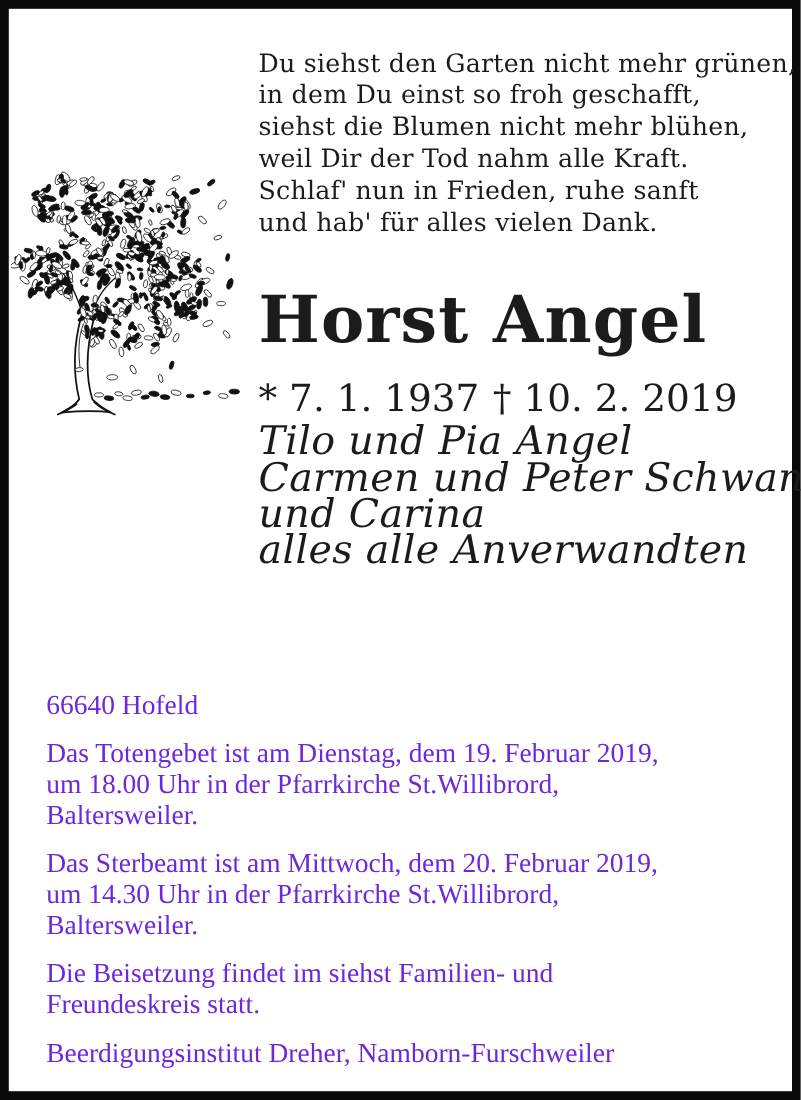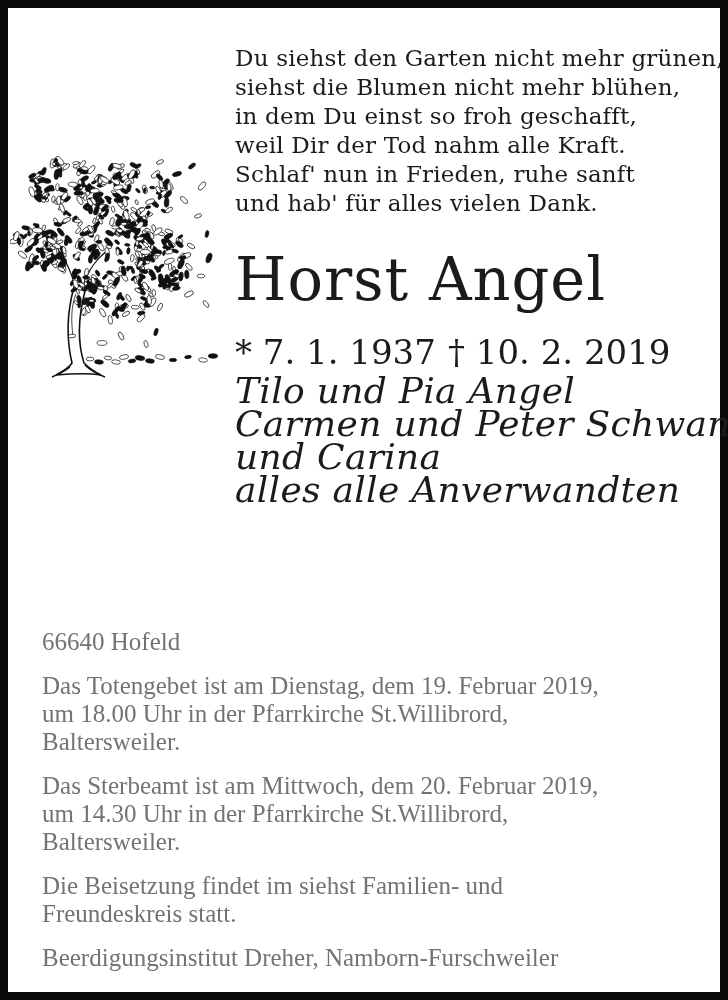--- a/index.html
+++ b/index.html
@@ -22,22 +22,22 @@
     width: 214px; height: 242px;
   }
   .main-col {
     position: absolute; left: 235px; top: 44px; width: 478px;
   }
   .poem {
     font-size: 23px; line-height: 29px;
     letter-spacing: 0.2px;
   }
   .title {
-    margin-top: 32px;
-    font-weight: normal; font-size: 59px; line-height: 1;
+    margin-top: 43px;
+    font-weight: bold; font-size: 59px; line-height: 1;
     letter-spacing: 1px;
     white-space: nowrap;
   }
   .dates {
     position: relative;
     margin-top: 26px;
     font-size: 34px; line-height: 1;
     height: 30px;
   }
   .dates .death { position: absolute; left: 213px; top: 0; }
@@ -48,21 +48,21 @@
   .mourners {
     margin-top: 9px;
     font-style: italic;
     font-size: 36px; line-height: 33px;
     letter-spacing: 0.3px;
   }
   .bottom-col {
     position: absolute; left: 42px; top: 628px; width: 668px;
     font-family: "Liberation Serif", serif;
     font-size: 25px; line-height: 28px;
-    color: #737373;
+    color: #6d28d9;
   }
   .location { margin-bottom: 0; }
   .para { margin-top: 16px; }
   .line { white-space: nowrap; }
 </style>
 </head>
 <body>
 
 <div class="frame"></div>
 
@@ -635,22 +635,22 @@
       <ellipse cx="163.0" cy="214.0" rx="3.6" ry="1.7" transform="rotate(0 163.0 214.0)" fill="#111" stroke="#111" stroke-width="0.7"></ellipse>
       <ellipse cx="178.0" cy="211.0" rx="3.4" ry="1.6" transform="rotate(-7 178.0 211.0)" fill="#111" stroke="#111" stroke-width="0.7"></ellipse>
       <ellipse cx="193.0" cy="214.0" rx="4.3" ry="2.1" transform="rotate(5 193.0 214.0)" fill="#fff" stroke="#111" stroke-width="0.7"></ellipse>
       <ellipse cx="203.0" cy="210.0" rx="4.7" ry="2.2" transform="rotate(1 203.0 210.0)" fill="#111" stroke="#111" stroke-width="0.7"></ellipse>
     </g>
 </svg>
 
 <div class="main-col">
   <div class="poem">
     <div class="line">Du siehst den Garten nicht mehr grünen,</div>
+    <div class="line">in dem Du einst so froh geschafft,</div>
     <div class="line">siehst die Blumen nicht mehr blühen,</div>
-    <div class="line">in dem Du einst so froh geschafft,</div>
     <div class="line">weil Dir der Tod nahm alle Kraft.</div>
     <div class="line">Schlaf' nun in Frieden, ruhe sanft</div>
     <div class="line">und hab' für alles vielen Dank.</div>
   </div>
 
   <div class="title">Horst Angel</div>
 
   <div class="dates">
     <span class="birth">* 7. 1. 1937</span>
     <span class="death">† 10. 2. 2019</span>

